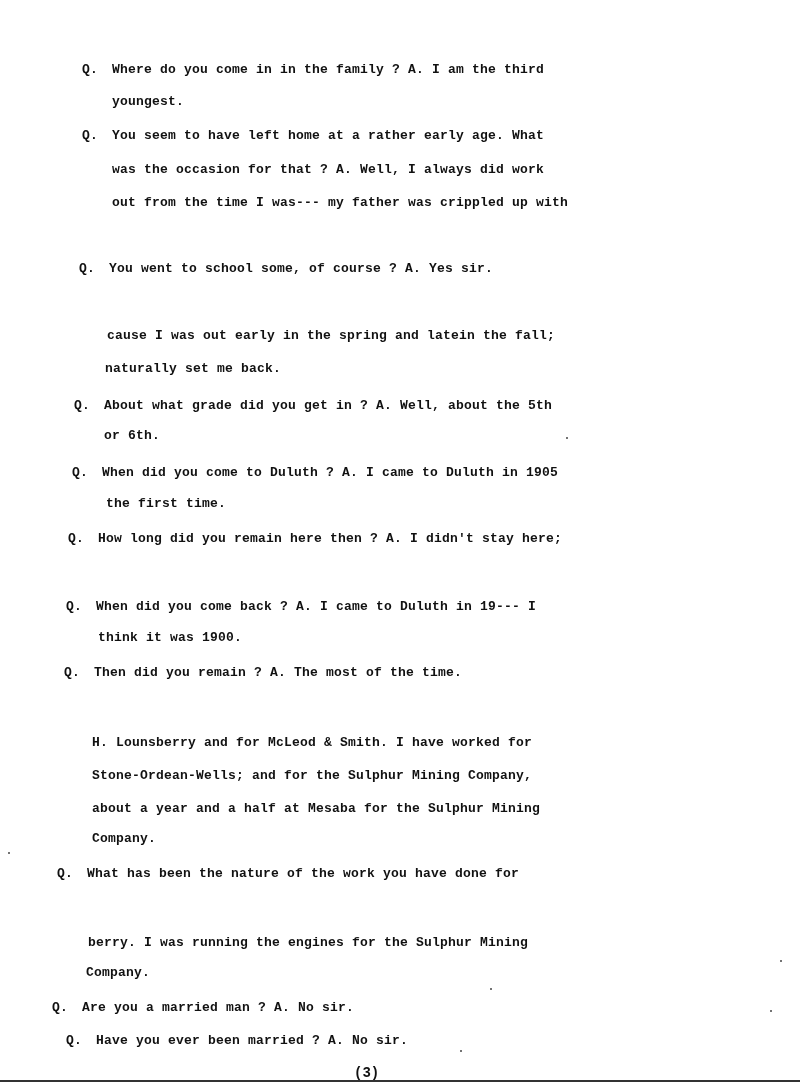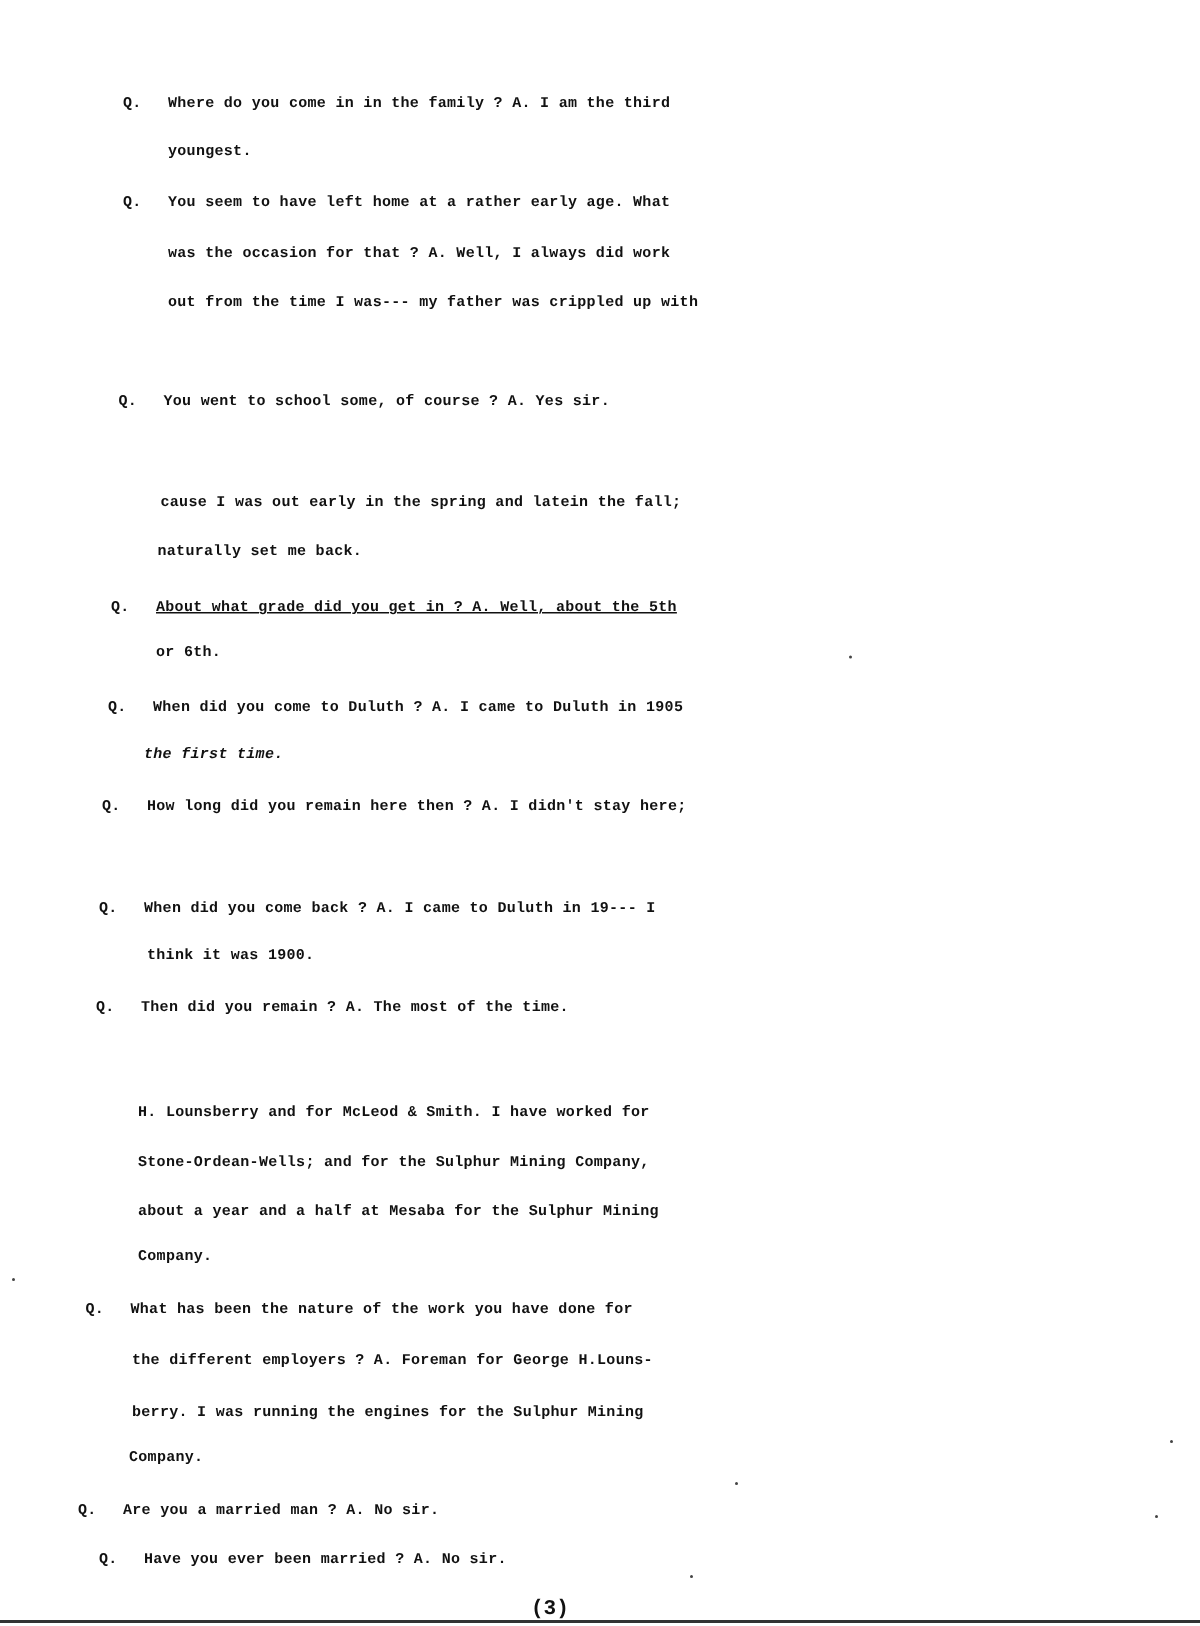--- a/index.html
+++ b/index.html
@@ -17,21 +17,21 @@
     }
     .page {
       position: absolute;
       left: 0; top: 0;
       width: 800px; height: 1084px;
       background: #ffffff;
     }
     .line {
       position: absolute;
       white-space: nowrap;
-      font-size: 10px;
+      font-size: 13px;
       font-weight: bold;
       letter-spacing: 0.2px;
       line-height: 20px;
     }
     .q-mark {
       display: inline-block;
       width: 30px;
     }
     .page-number {
       position: absolute;
@@ -82,31 +82,31 @@
     <span class="q-mark">Q.</span><span>You went to school some, of course ? A. Yes sir.</span>
   </div>
 
   <div class="line" style="left:107px;top:326px;">
     <span>cause I was out early in the spring and latein the fall;</span>
   </div>
   <div class="line" style="left:105px;top:359px;">
     <span>naturally set me back.</span>
   </div>
 
-  <div class="line" style="left:74px;top:396px;text-decoration:underline;">
+  <div class="line" style="left:74px;top:396px;">
     <span class="q-mark">Q.</span><span>About what grade did you get in ?  A.  Well, about the 5th</span>
   </div>
   <div class="line" style="left:104px;top:426px;">
     <span>or 6th.</span>
   </div>
 
   <div class="line" style="left:72px;top:463px;">
     <span class="q-mark">Q.</span><span>When did you come to Duluth ?  A.  I came to Duluth in 1905</span>
   </div>
-  <div class="line" style="left:96px;top:494px;font-style:italic;">
+  <div class="line" style="left:106px;top:494px;">
     <span>the first time.</span>
   </div>
 
   <div class="line" style="left:68px;top:529px;">
     <span class="q-mark">Q.</span><span>How long did you remain here then ? A. I didn't stay here;</span>
   </div>
 
   <div class="line" style="left:66px;top:597px;">
     <span class="q-mark">Q.</span><span>When did you come back ? A. I came to Duluth in 19--- I</span>
   </div>
@@ -127,23 +127,20 @@
   <div class="line" style="left:92px;top:799px;">
     <span>about a year and a half at Mesaba for the Sulphur Mining</span>
   </div>
   <div class="line" style="left:92px;top:829px;">
     <span>Company.</span>
   </div>
 
   <div class="line" style="left:57px;top:864px;">
     <span class="q-mark">Q.</span><span>What has been the nature of the work you have done for</span>
   </div>
-  <div class="line" style="left:88px;top:898px;">
-    <span>the different employers ? A.  Foreman for George H.Louns-</span>
-  </div>
   <div class="line" style="left:88px;top:933px;">
     <span>berry.  I was running the engines for the Sulphur Mining</span>
   </div>
   <div class="line" style="left:86px;top:963px;">
     <span>Company.</span>
   </div>
 
   <div class="line" style="left:52px;top:998px;">
     <span class="q-mark">Q.</span><span>Are you a married man ? A. No sir.</span>
   </div>

